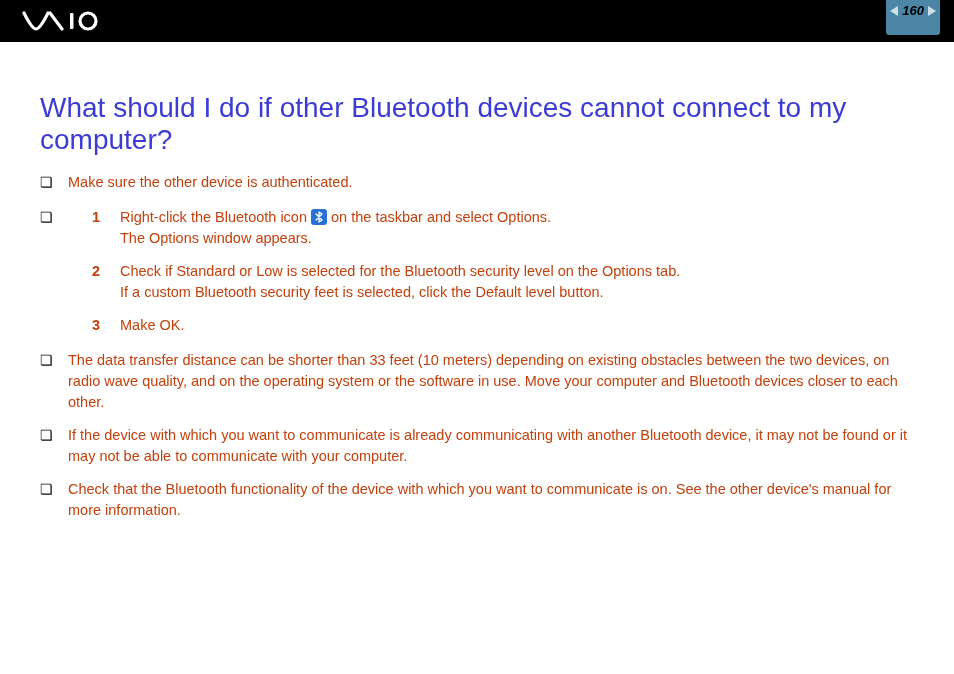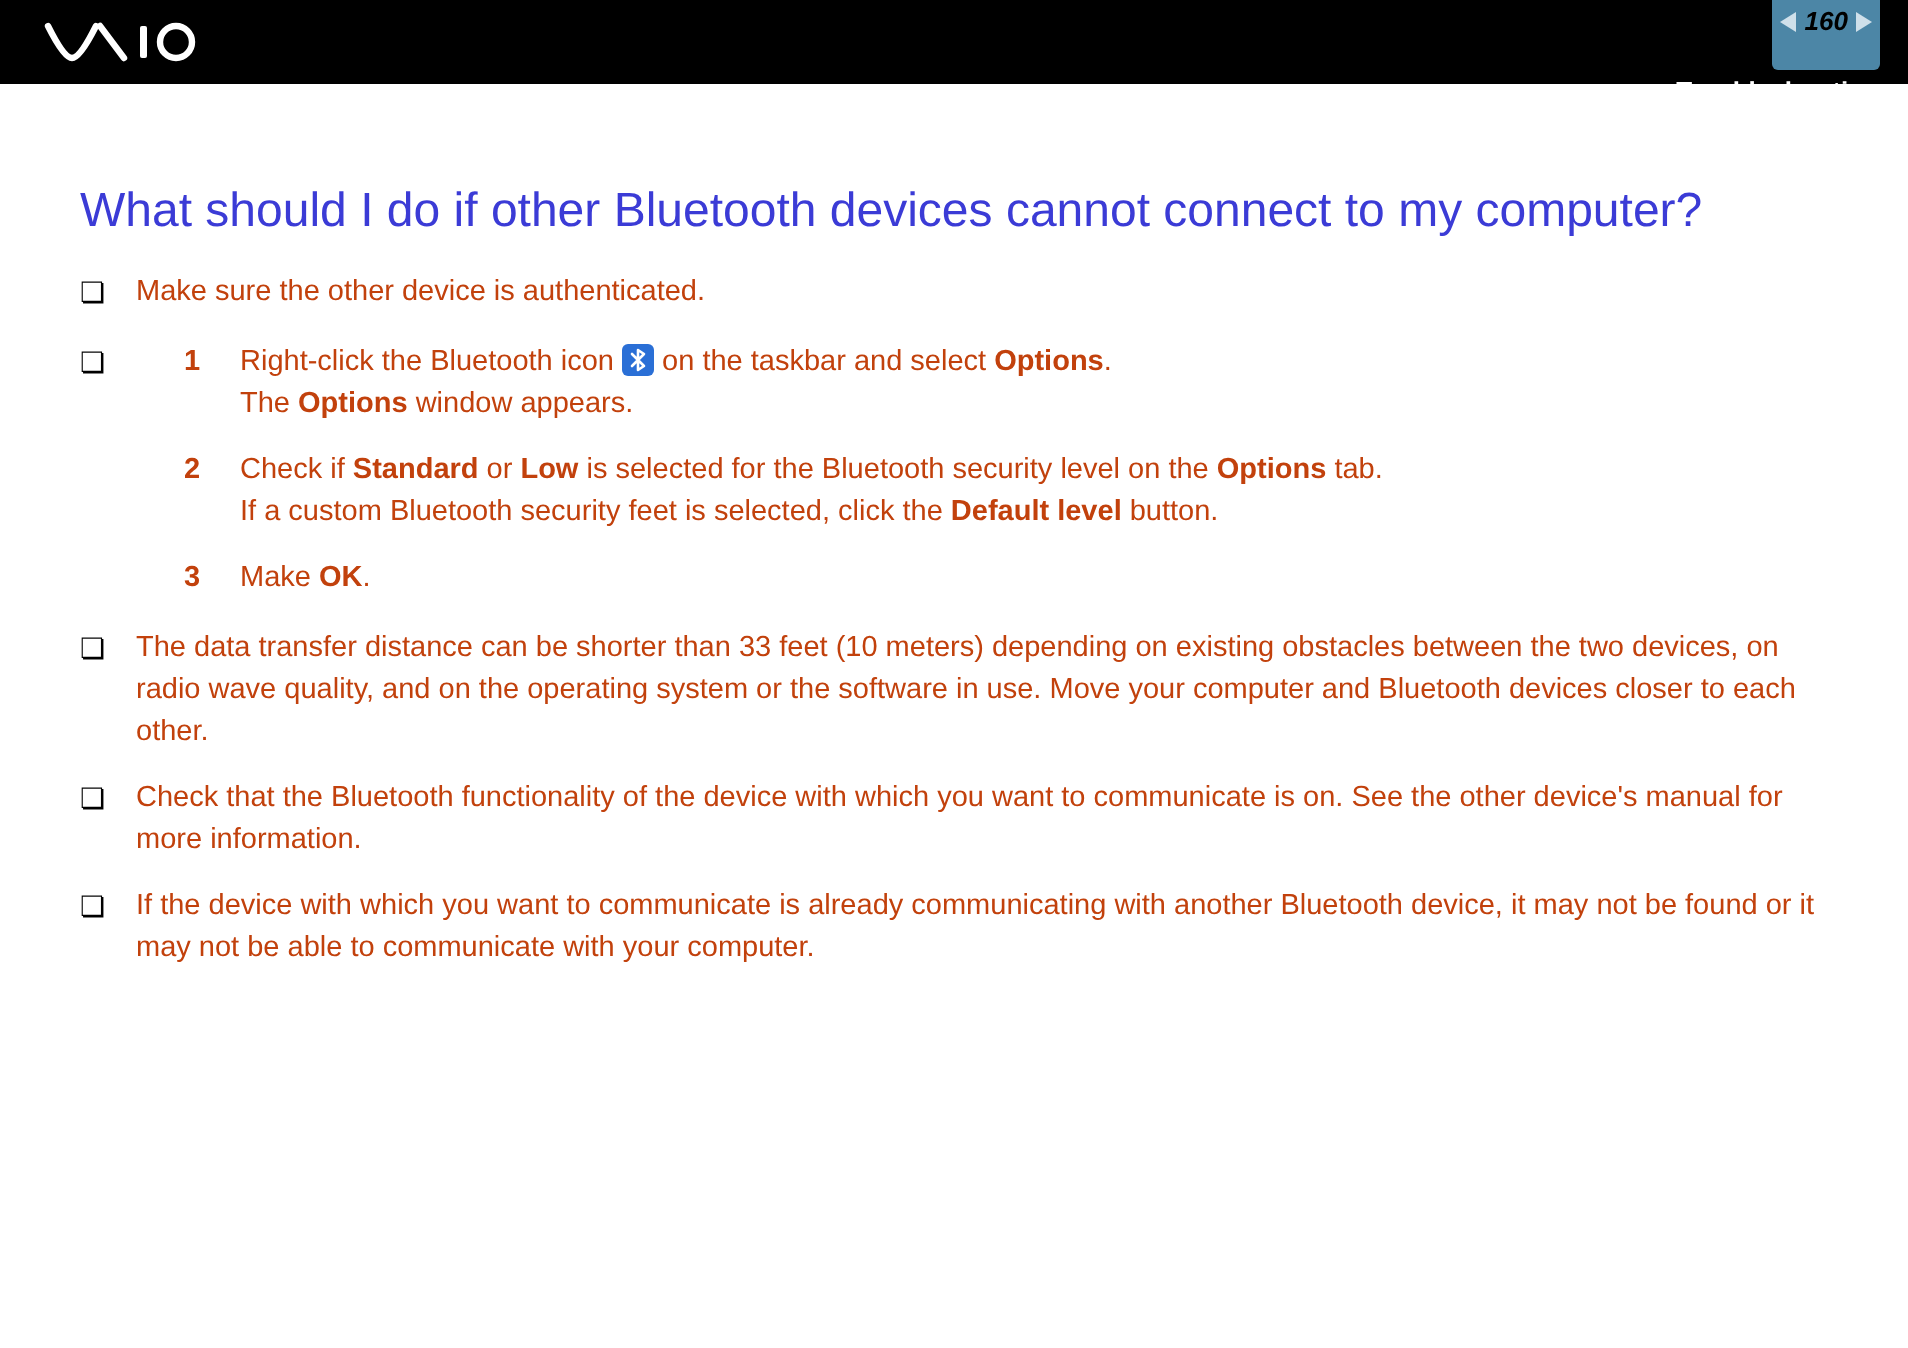--- a/index.html
+++ b/index.html
@@ -52,21 +52,21 @@
   .section-label {
     font-weight: bold;
     font-size: 13px;
     color: #fff;
   }
   .content {
     padding: 50px 40px 0 40px;
   }
   .title {
     color: #3b3bd6;
-    font-size: 24px;
+    font-size: 28px;
     font-weight: normal;
     margin-bottom: 16px;
   }
   .bullets {
     list-style: none;
   }
   .bullets > li {
     position: relative;
     padding-left: 28px;
     font-size: 14.5px;
@@ -103,21 +103,21 @@
     align-items: center;
     justify-content: center;
     width: 16px; height: 16px;
     background: #2a6fd6;
     border-radius: 3px;
     vertical-align: middle;
     position: relative;
     top: -1px;
   }
   .bt-icon svg { display: block; }
-  b { font-weight: bold; }
+  b { font-weight: normal; }
 </style>
 </head>
 <body>
 
 <div class="header">
   <div class="vaio-logo">
     <svg width="90" height="20" viewBox="0 0 90 20">
       <path d="M 2 2 Q 10 18 14 18 Q 18 18 26 2" stroke="#fff" stroke-width="3.2" fill="none" stroke-linecap="round"></path>
       <path d="M 28 2 L 40 18" stroke="#fff" stroke-width="3.2" stroke-linecap="round"></path>
       <rect x="48" y="2" width="3.5" height="16" fill="#fff" rx="1"></rect>
@@ -164,16 +164,16 @@
         <li>
           <span class="step-num">3</span>
           <span class="step-body">
             <span>Make </span><b>OK</b><span>.</span>
           </span>
         </li>
       </ol>
     </li>
 
     <li><span>The data transfer distance can be shorter than 33 feet (10 meters) depending on existing obstacles between the two devices, on radio wave quality, and on the operating system or the software in use. Move your computer and Bluetooth devices closer to each other.</span></li>
+    <li><span>If the device with which you want to communicate is already communicating with another Bluetooth device, it may not be found or it may not be able to communicate with your computer.</span></li>
     <li><span>Check that the Bluetooth functionality of the device with which you want to communicate is on. See the other device's manual for more information.</span></li>
-    <li><span>If the device with which you want to communicate is already communicating with another Bluetooth device, it may not be found or it may not be able to communicate with your computer.</span></li>
   </ul>
 </div>
 
 </body></html>

